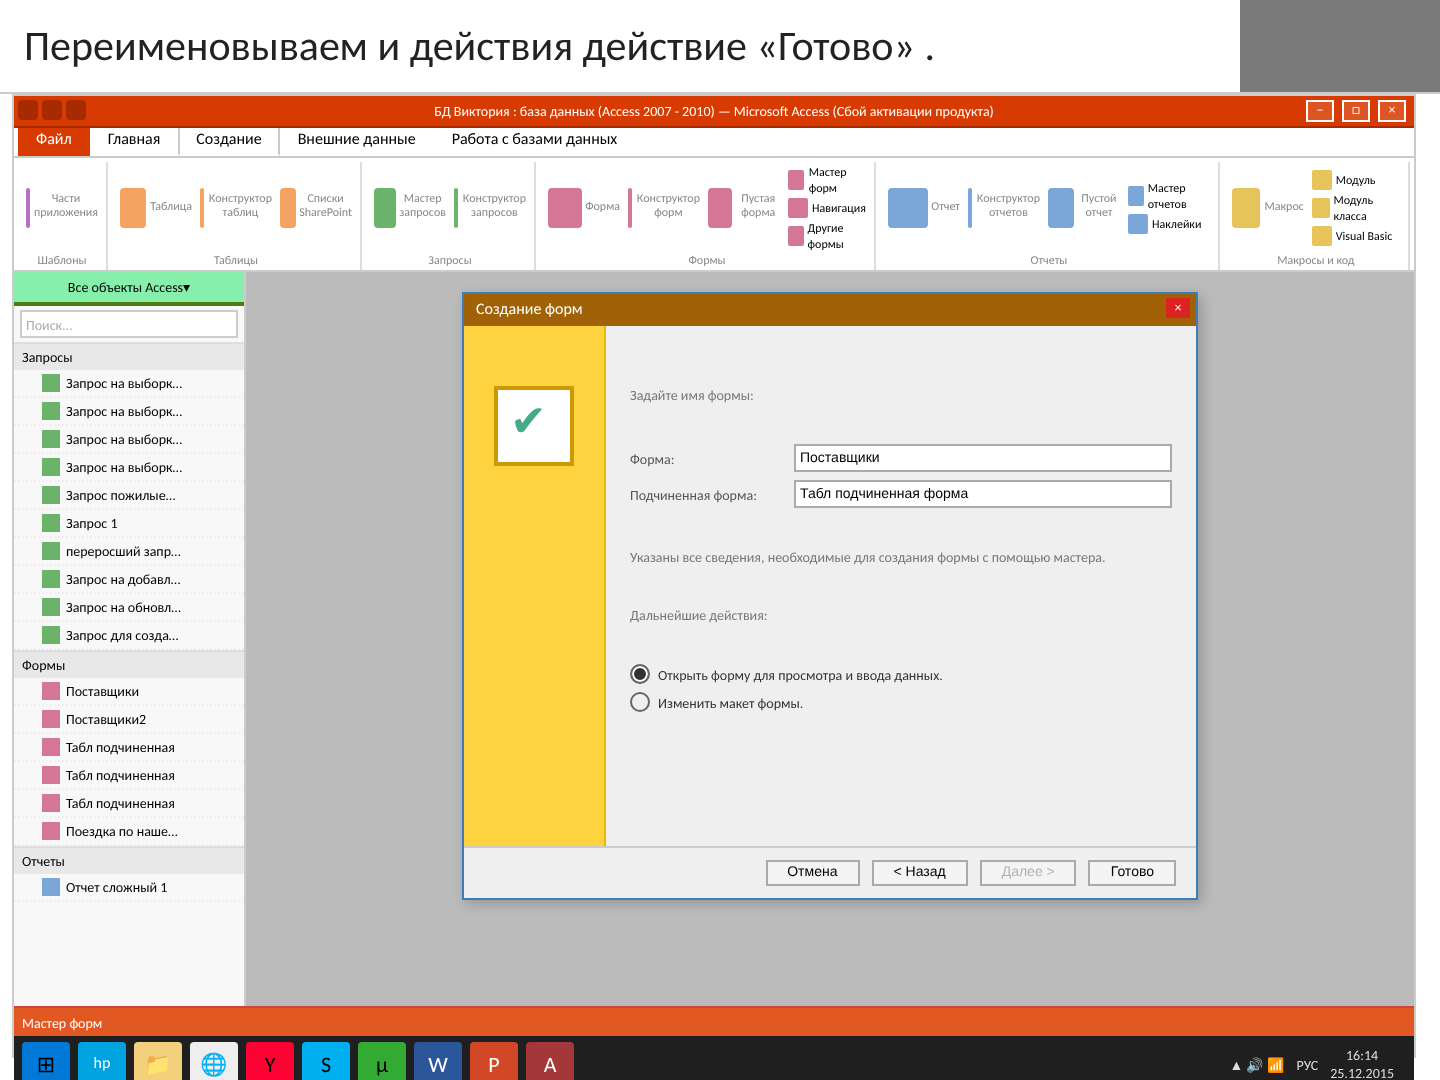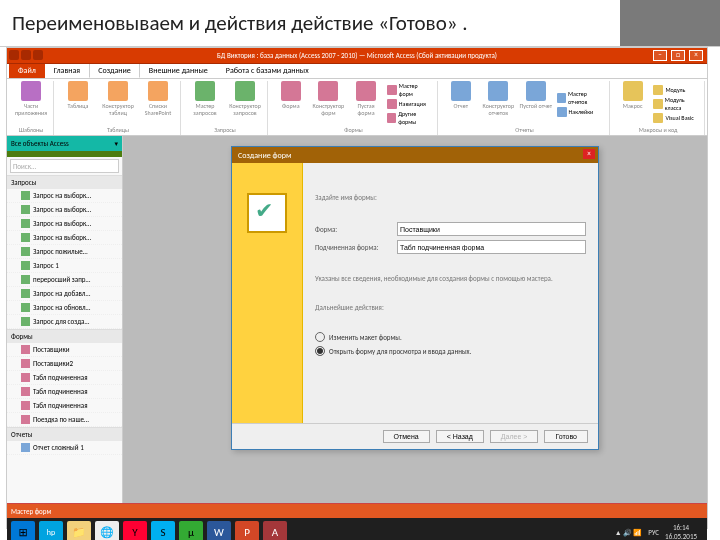--- a/index.html
+++ b/index.html
@@ -13,30 +13,30 @@
   .titlebar .winctl div{width:12px;height:9px;background:#fff2;border:1px solid #fff;font-size:7px;text-align:center;line-height:8px;color:#fff}
   .qat{position:absolute;left:2px;top:2px;display:flex;gap:2px}
   .qat div{width:10px;height:10px;background:#a82a01;border-radius:2px}
   .tabs{height:14px;display:flex;align-items:flex-end;border-bottom:1px solid #ccc;padding-left:2px;font-size:8px}
   .tabs .tab{padding:2px 8px;border:1px solid transparent}
   .tabs .file{background:#d83b01;color:#fff}
   .tabs .active{background:#fff;border:1px solid #ccc;border-bottom-color:#fff}
   .ribbon{height:54px;border-bottom:1px solid #ccc;display:flex;gap:2px;padding:2px 2px 0 2px}
   .rgroup{border-right:1px solid #ddd;padding:0 4px;display:flex;flex-direction:column}
   .rgroup .items{display:flex;gap:4px;flex:1}
-  .bigbtn{display:flex;flex-direction:column;align-items:center;width:36px;gap:2px}
+  .bigbtn{display:flex;flex-direction:row;align-items:center;width:36px;gap:2px}
   .bigbtn .ico{width:20px;height:20px;border-radius:2px}
   .bigbtn .lbl{font-size:6px;text-align:center;line-height:1.1}
   .smallstack{display:flex;flex-direction:column;gap:1px;font-size:6px;justify-content:center}
   .smallstack div{display:flex;align-items:center;gap:2px}
   .smallstack .mi{width:10px;height:10px;display:inline-block;border-radius:1px}
   .rgroup .lbl{font-size:6px;color:#888;text-align:center;padding-bottom:1px}
   .body{display:flex;height:367px}
   .nav{width:115px;border-right:1px solid #ccc;background:#f8f8f8;display:flex;flex-direction:column;font-size:7px;overflow:hidden}
-  .nav .hdr{background:#14b8a6;padding:3px 4px;border-bottom:6px solid #4d7c0f;display:flex;justify-content:space-between}
+  .nav .hdr{background:#86efac;padding:3px 4px;border-bottom:2px solid #4d7c0f;display:flex;justify-content:center}
   .nav .srch{margin:2px 3px;height:12px;border:1px solid #ccc;background:#fff;font-size:7px;padding:0 2px;display:flex;align-items:center;color:#aaa}
   .nav .sect{background:#e8e8e8;padding:2px 4px;font-size:7px;border-top:1px solid #ddd}
   .nav .item{padding:2px 4px 2px 14px;display:flex;align-items:center;gap:3px;border-bottom:1px dotted #eee}
   .nav .item .ni{width:9px;height:9px}
   .canvas{flex:1;background:#bbb;display:flex;justify-content:center;align-items:flex-start;padding-top:10px}
   .wizard{width:366px;background:#fff;border:1px solid #3c7eb5;box-shadow:2px 2px 6px #0003}
   .wizard .wtitle{background:#a16207;color:#fff;font-size:8px;padding:3px 6px;position:relative}
   .wizard .wtitle .x{position:absolute;right:3px;top:2px;width:12px;height:10px;background:#d22;color:#fff;text-align:center;font-size:7px;line-height:10px}
   .wizard .wbody{display:flex}
   .wizard .side{width:70px;background:#ffd23f;border-right:1px solid #e6b800;height:230px;display:flex;align-items:flex-start;justify-content:center;padding-top:30px}
@@ -315,26 +315,26 @@
               <div class="l">Форма:</div>
               <input value="Поставщики" style="">
             </div>
             <div class="row">
               <div class="l">Подчиненная форма:</div>
               <input value="Табл подчиненная форма" style="">
             </div>
             <div class="hint">Указаны все сведения, необходимые для создания формы с помощью мастера.</div>
             <div class="hint">Дальнейшие действия:</div>
             <div class="radio">
+                <span class="rb on"></span>
+                <span>Открыть форму для просмотра и ввода данных.</span>
+              </div>
+            <div class="radio">
                 <span class="rb"></span>
                 <span>Изменить макет формы.</span>
-              </div>
-            <div class="radio">
-                <span class="rb on"></span>
-                <span>Открыть форму для просмотра и ввода данных.</span>
               </div>
           </div>
         </div>
         <div class="btns">
           <button>Отмена</button>
           <button>&lt; Назад</button>
           <button disabled="">Далее &gt;</button>
           <button>Готово</button>
         </div>
       </div>
@@ -354,17 +354,17 @@
     <div class="tb" style="background:#00aff0">S</div>
     <div class="tb" style="background:#3a3">µ</div>
     <div class="tb" style="background:#2b579a;color:#fff">W</div>
     <div class="tb" style="background:#d24726;color:#fff">P</div>
     <div class="tb" style="background:#a4373a;color:#fff">A</div>
     <div class="tray">
       <span>▲ 🔊 📶</span>
       <span>РУС</span>
       <span style="text-align:center">
         <span>16:14</span><br>
-        <span>16.05.2015</span>
+        <span>25.12.2015</span>
       </span>
     </div>
   </div>
 </div>
 
 </body></html>

